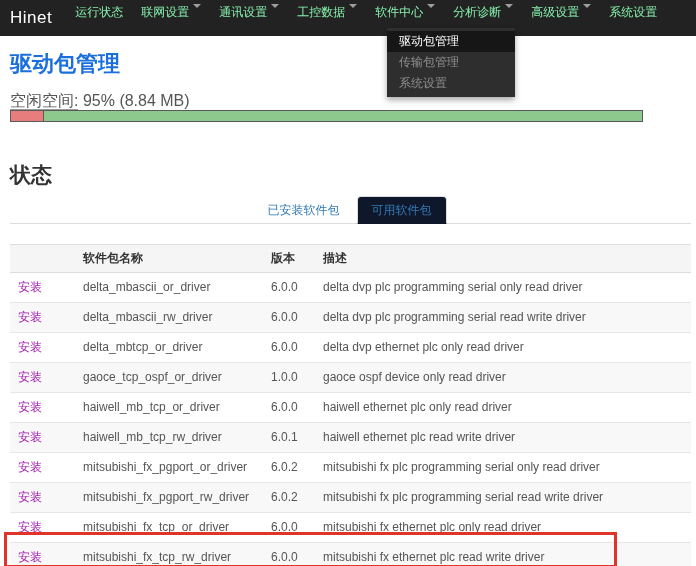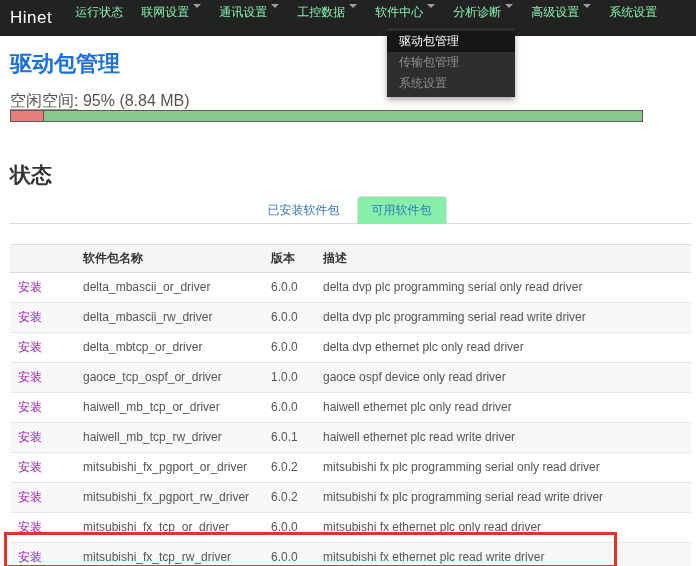--- a/index.html
+++ b/index.html
@@ -126,21 +126,21 @@
     color: #337ab7;
     padding: 6px 14px;
     cursor: pointer;
     border: 1px solid transparent;
     border-radius: 4px 4px 0 0;
     margin-bottom: -1px;
     margin-right: 2px;
     white-space: nowrap;
   }
   .tab.active {
-    background: #86efac;
+    background: #0f172a;
     border-color: #ddd #ddd transparent #ddd;
   }
 
   
   table {
     margin-top: 20px;
     width: 100%;
     border-collapse: collapse;
     table-layout: fixed;
     font-size: 12px;

